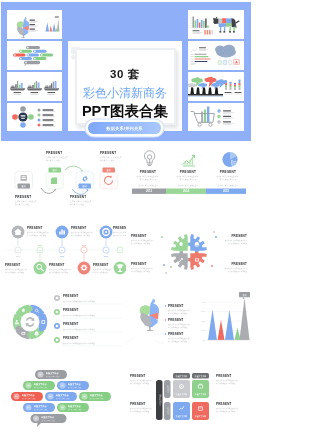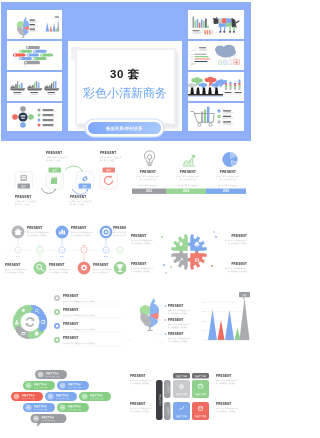--- a/index.html
+++ b/index.html
@@ -878,15 +878,16 @@
    </svg>
   </div>
   <div class="ccard">
     <div class="cframe"></div>
     <svg class="c-deco" viewBox="0 0 14 19">
         <path d="M1.5 2.2h8.2a2.2 2.2 0 0 1 0 4.4H5.6v3.1a1.6 1.6 0 0 1-1.6 1.6H1.5A1.6 1.6 0 0 1 0 9.7V3.8A1.6 1.6 0 0 1 1.5 2.2Z" fill="#eef0f3"></path>
         <ellipse cx="2.6" cy="15.4" rx="2.6" ry="3.2" fill="#eef0f3"></ellipse>
       </svg>
     <div class="t1">30 套</div>
     <div class="t2">彩色小清新商务</div>
+    <div class="t3">PPT图表合集</div>
     <div class="cbtn">数据关系/并列关系</div>
   </div>
 </div>
 
 </body></html>

